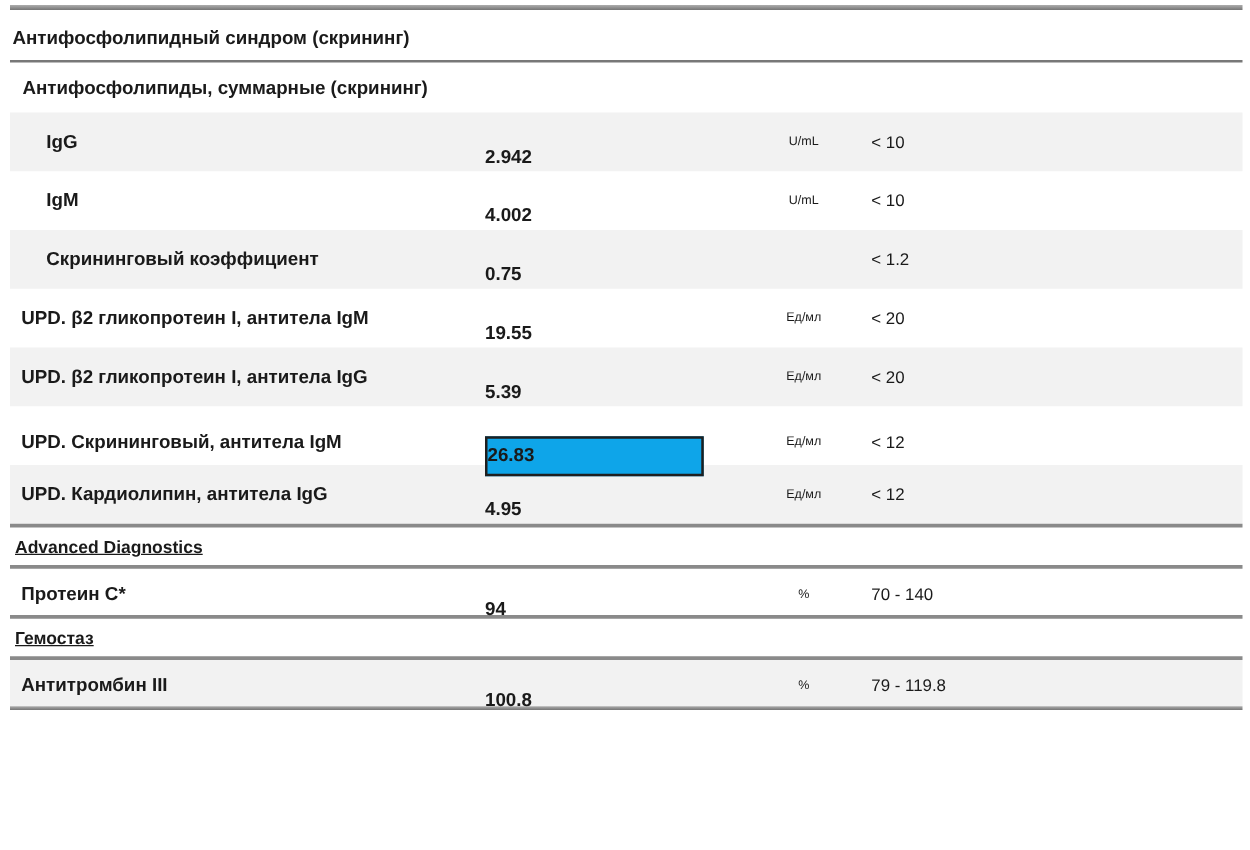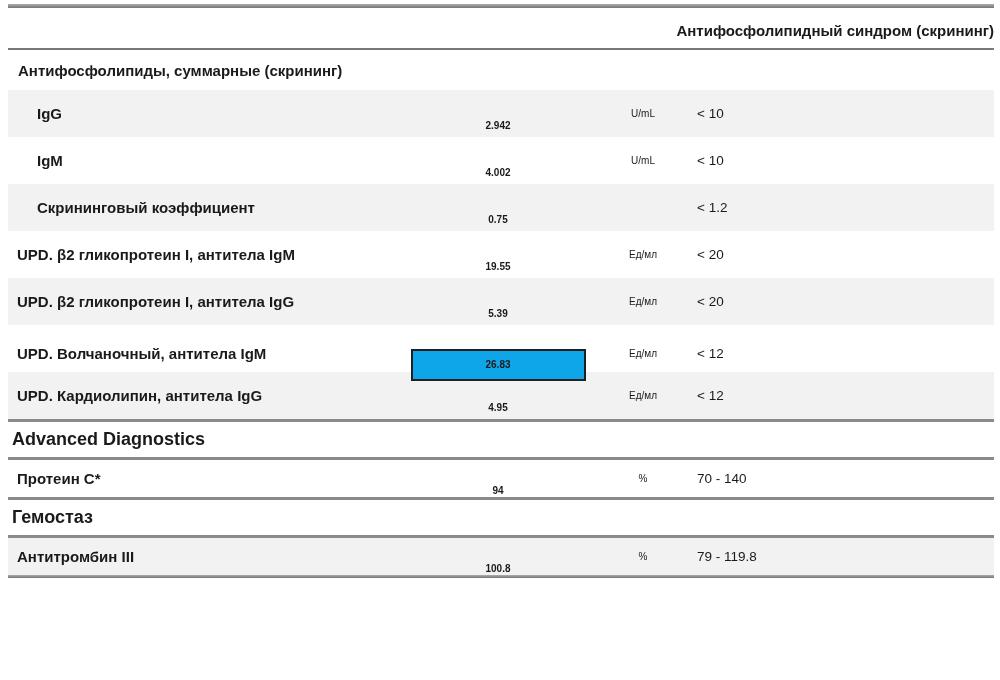--- a/index.html
+++ b/index.html
@@ -15,54 +15,53 @@
     font-family:"Liberation Sans",sans-serif;
     color:var(--text);
   }
   .doc{width:986px;margin:4px 0 0 8px;}
   .topline{height:4px;background:linear-gradient(var(--rule-light),var(--rule-dark));}
   .bottomline{height:3px;background:linear-gradient(var(--rule-light),var(--rule-dark));}
   .title{
     font-size:15px;font-weight:bold;
     padding:14px 0 9px 2px;
     border-bottom:2px solid #787878;
-    text-align:right;
   }
   .subtitle-wrap{padding:12px 0 10px 10px;}
   .subtitle{
     font-size:15px;font-weight:bold;
     text-underline-offset:3px;
   }
   .row{
     height:47px;
     display:grid;
     grid-template-columns:380px 220px 70px 1fr;
     align-items:center;
   }
   .row.tall{height:37px;}
   .row.shaded{background:var(--shade);}
   .row .label{padding-left:9px;font-size:15px;font-weight:bold;}
   .row .label.indent{padding-left:29px;}
-  .row .value{text-align:center;font-weight:bold;font-size:10px;margin-top:24px;}
+  .row .value{text-align:left;font-weight:bold;font-size:15px;margin-top:24px;}
   .value-box{
     display:inline-block;width:171px;line-height:28px;
     border:2px solid var(--box-border);
     background:#0ea5e9;
   }
   .row .unit{text-align:center;font-size:10px;}
   .row .ref{padding-left:19px;font-size:13.5px;}
   .group-row{
     height:47px;display:flex;align-items:center;
     padding-left:9px;font-size:15px;
   }
   .section{
     border-top:3px solid #8a8a8a;
     border-bottom:3px solid #8a8a8a;
     padding:7px 0 7px 4px;
-    font-size:18px;font-weight:bold;
+    font-size:14px;font-weight:bold;text-decoration:underline;
   }
 </style>
 </head>
 <body>
 
 <div class="doc">
   <div class="topline"></div>
   <div id="report-body">
       <div class="title"><span>Антифосфолипидный синдром (скрининг)</span></div>
       <div class="subtitle-wrap"><span class="subtitle">Антифосфолипиды, суммарные (скрининг)</span></div>
@@ -90,21 +89,21 @@
         <div class="unit">Ед/мл</div>
         <div class="ref">&lt; 20</div>
       </div>
       <div class="row shaded">
         <div class="label">UPD. β2 гликопротеин I, антитела IgG</div>
         <div class="value">5.39</div>
         <div class="unit">Ед/мл</div>
         <div class="ref">&lt; 20</div>
       </div>
       <div class="row">
-        <div class="label">UPD. Волчаночный, антитела IgM</div>
+        <div class="label">UPD. Скрининговый, антитела IgM</div>
         <div class="value"><span class="value-box">26.83</span></div>
         <div class="unit">Ед/мл</div>
         <div class="ref">&lt; 12</div>
       </div>
       <div class="row shaded">
         <div class="label">UPD. Кардиолипин, антитела IgG</div>
         <div class="value">4.95</div>
         <div class="unit">Ед/мл</div>
         <div class="ref">&lt; 12</div>
       </div>

